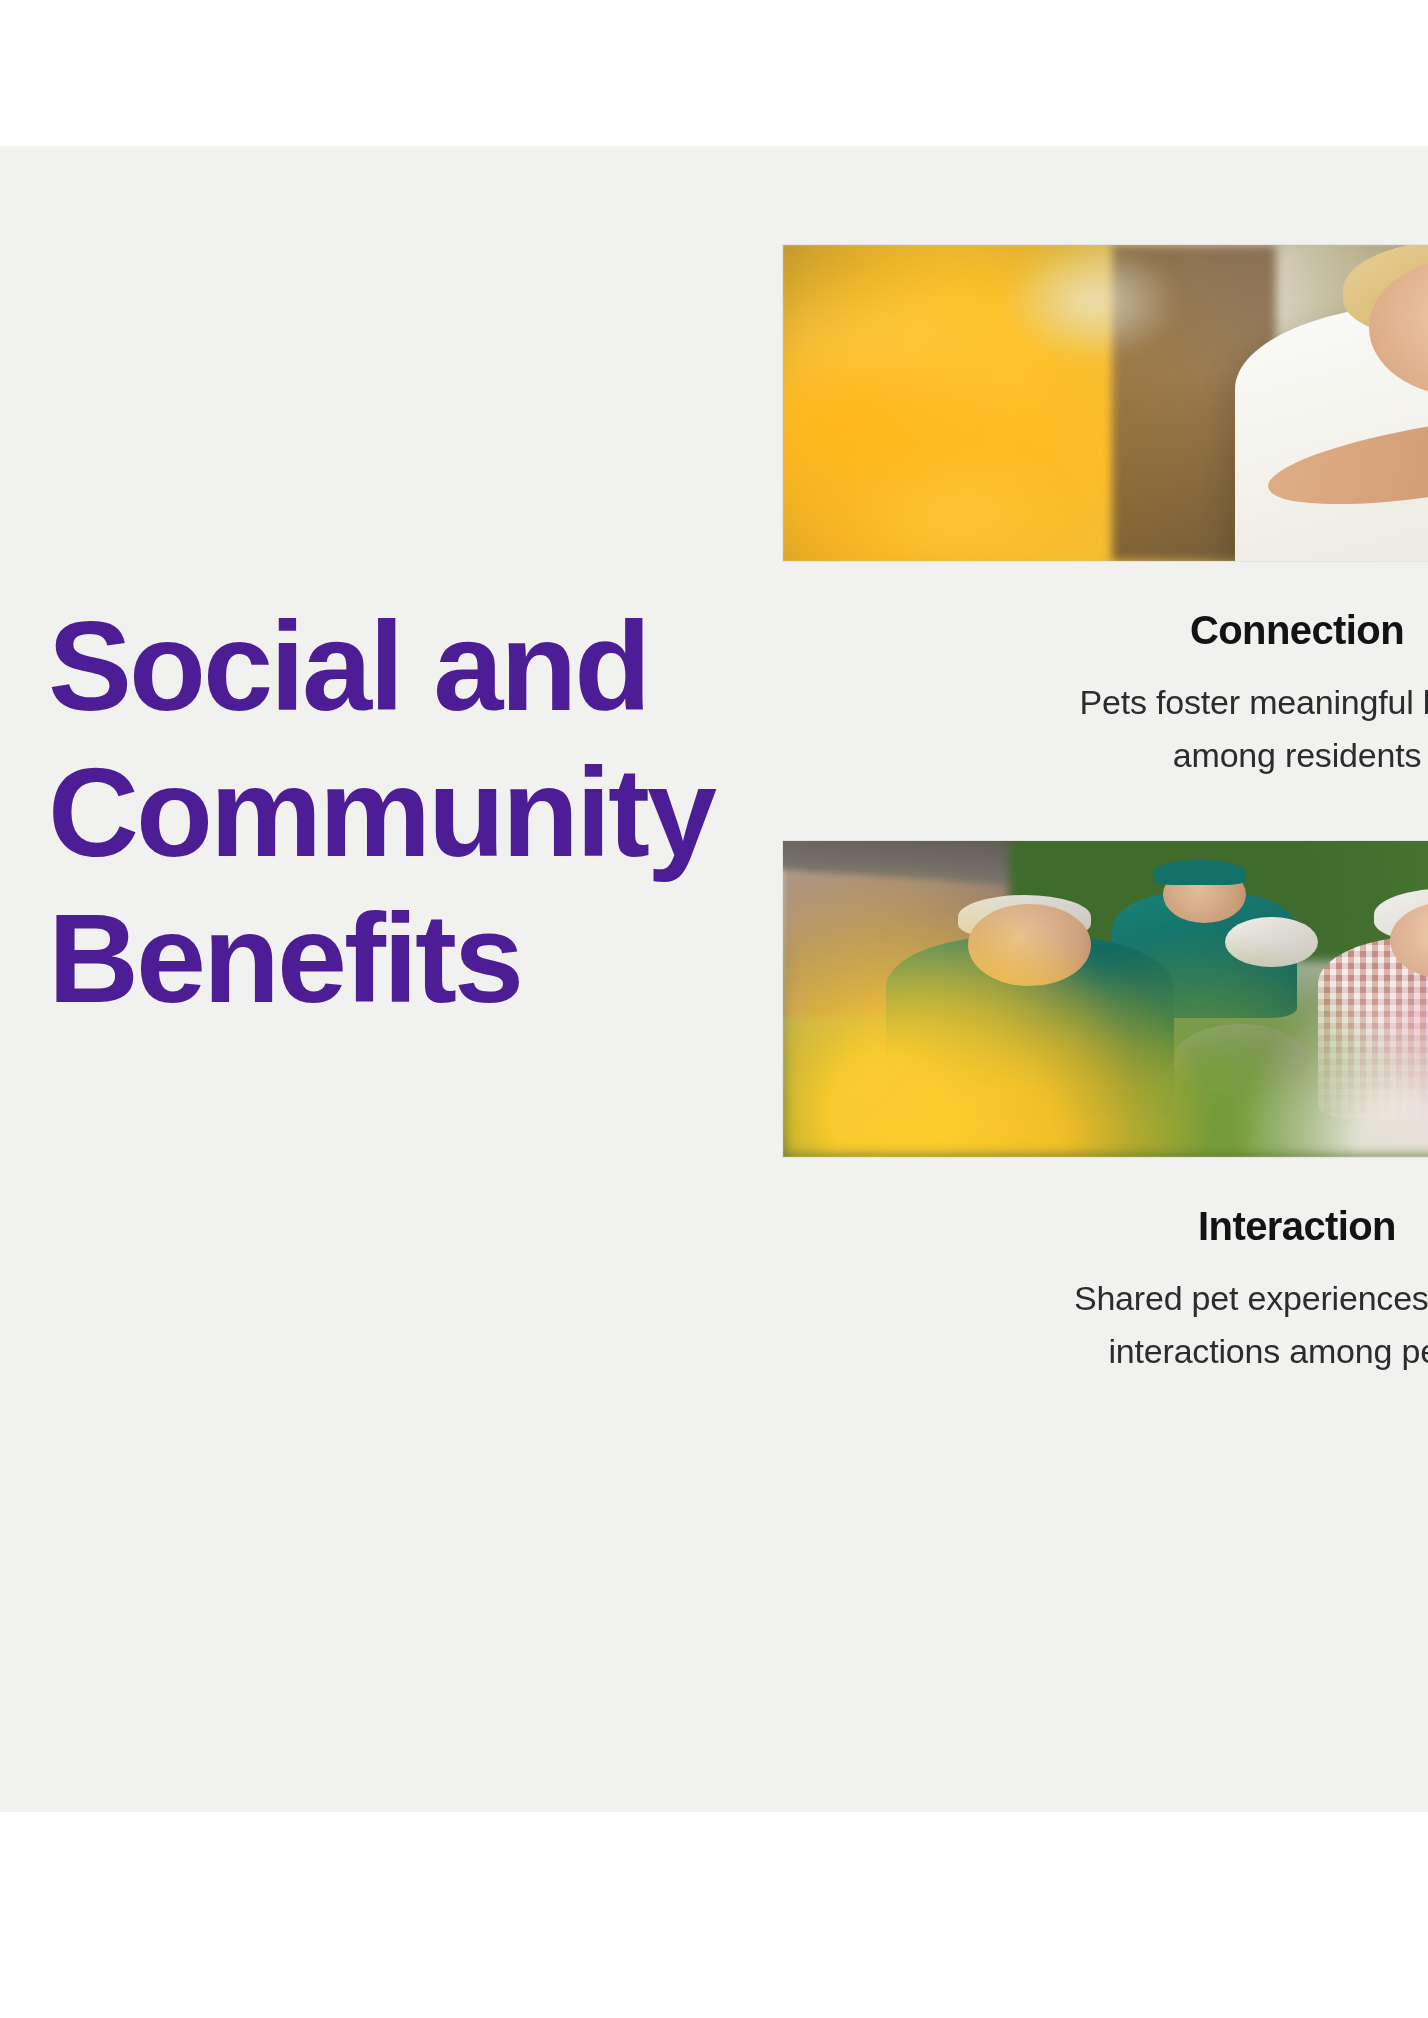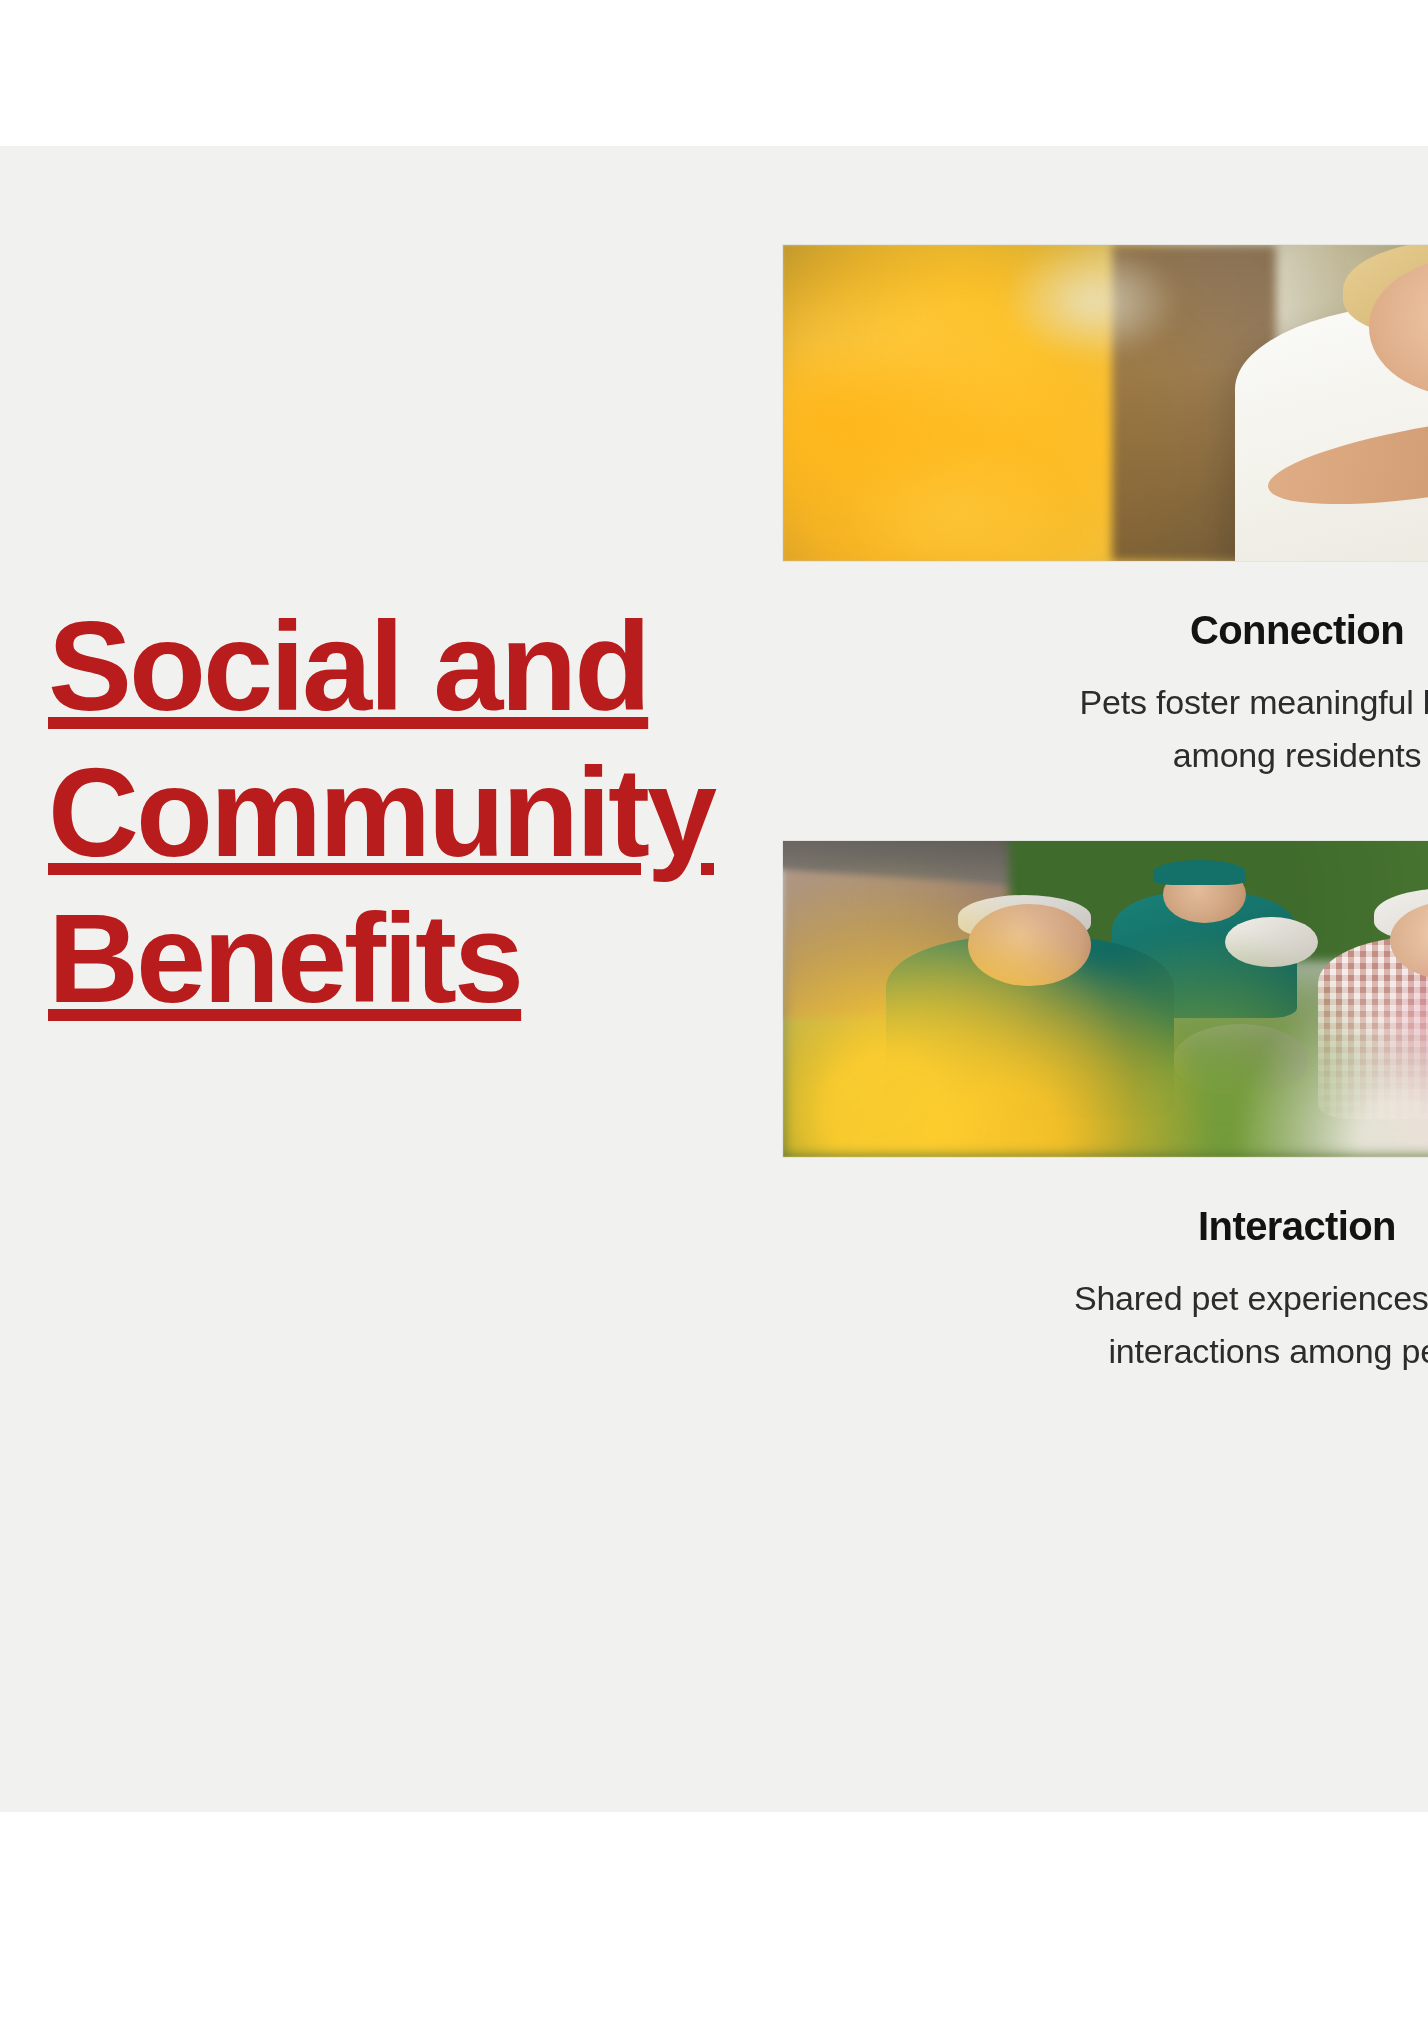--- a/index.html
+++ b/index.html
@@ -40,23 +40,22 @@
     top: 448px;
     width: 700px;
   }
   #page-title {
     margin: 0;
     font-family: "Liberation Sans", sans-serif;
     font-weight: 700;
     font-size: 126px;
     line-height: 1.16;
     letter-spacing: -3.0px;
-    color: #b91c1c;
+    color: #4c1d95;
     white-space: pre-line;
-    text-decoration: underline;
   }
 
   
   #right-col {
     position: absolute;
     left: 782px;
     top: 98px;
     width: 1030px; 
   }
 

